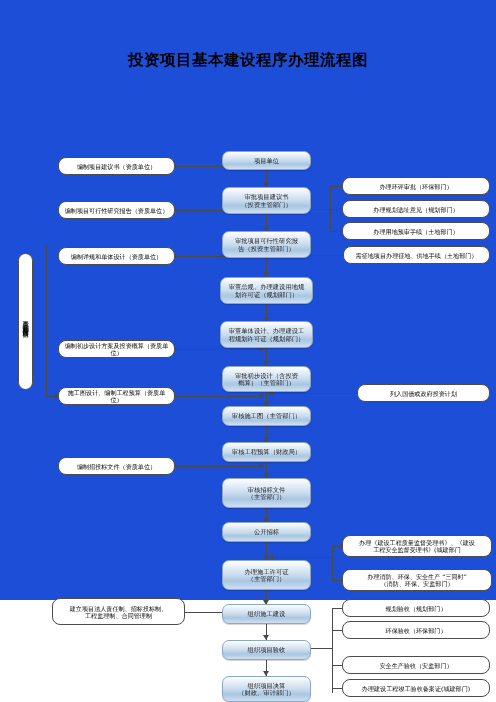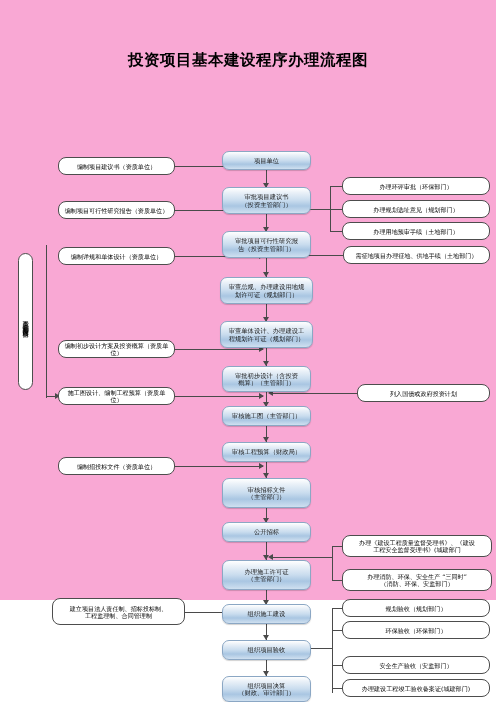--- a/index.html
+++ b/index.html
@@ -11,21 +11,21 @@
     width: 496px;
     height: 702px;
     font-family: "DejaVu Sans", "Liberation Sans", sans-serif;
     color: #000000;
     overflow: hidden;
   }
   #page {
     position: relative;
     width: 496px;
     height: 600px;
-    background: #f9a8d4;
+    background: #1d4ed8;
   }
   #title {
     position: absolute;
     left: 0;
     top: 50px;
     width: 496px;
     text-align: center;
     font-size: 15.5px;
     font-weight: bold;
     letter-spacing: 0.5px;

